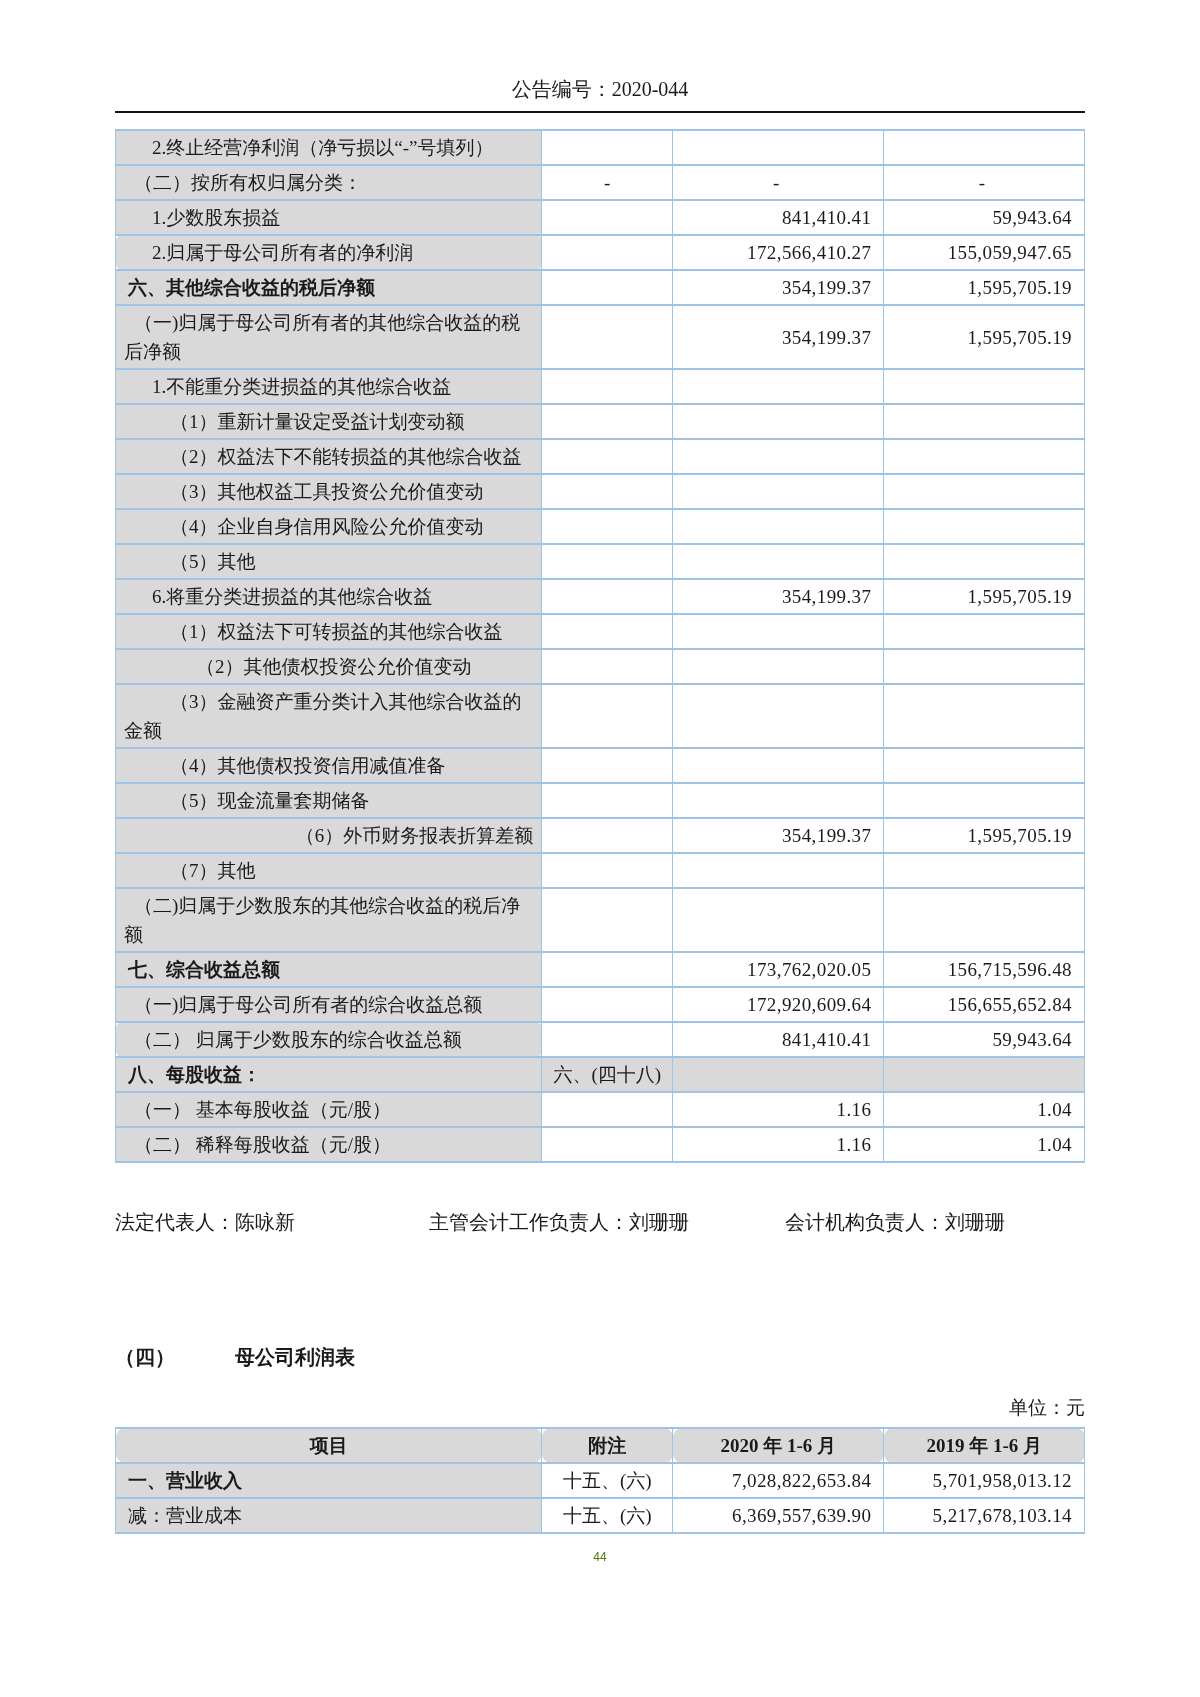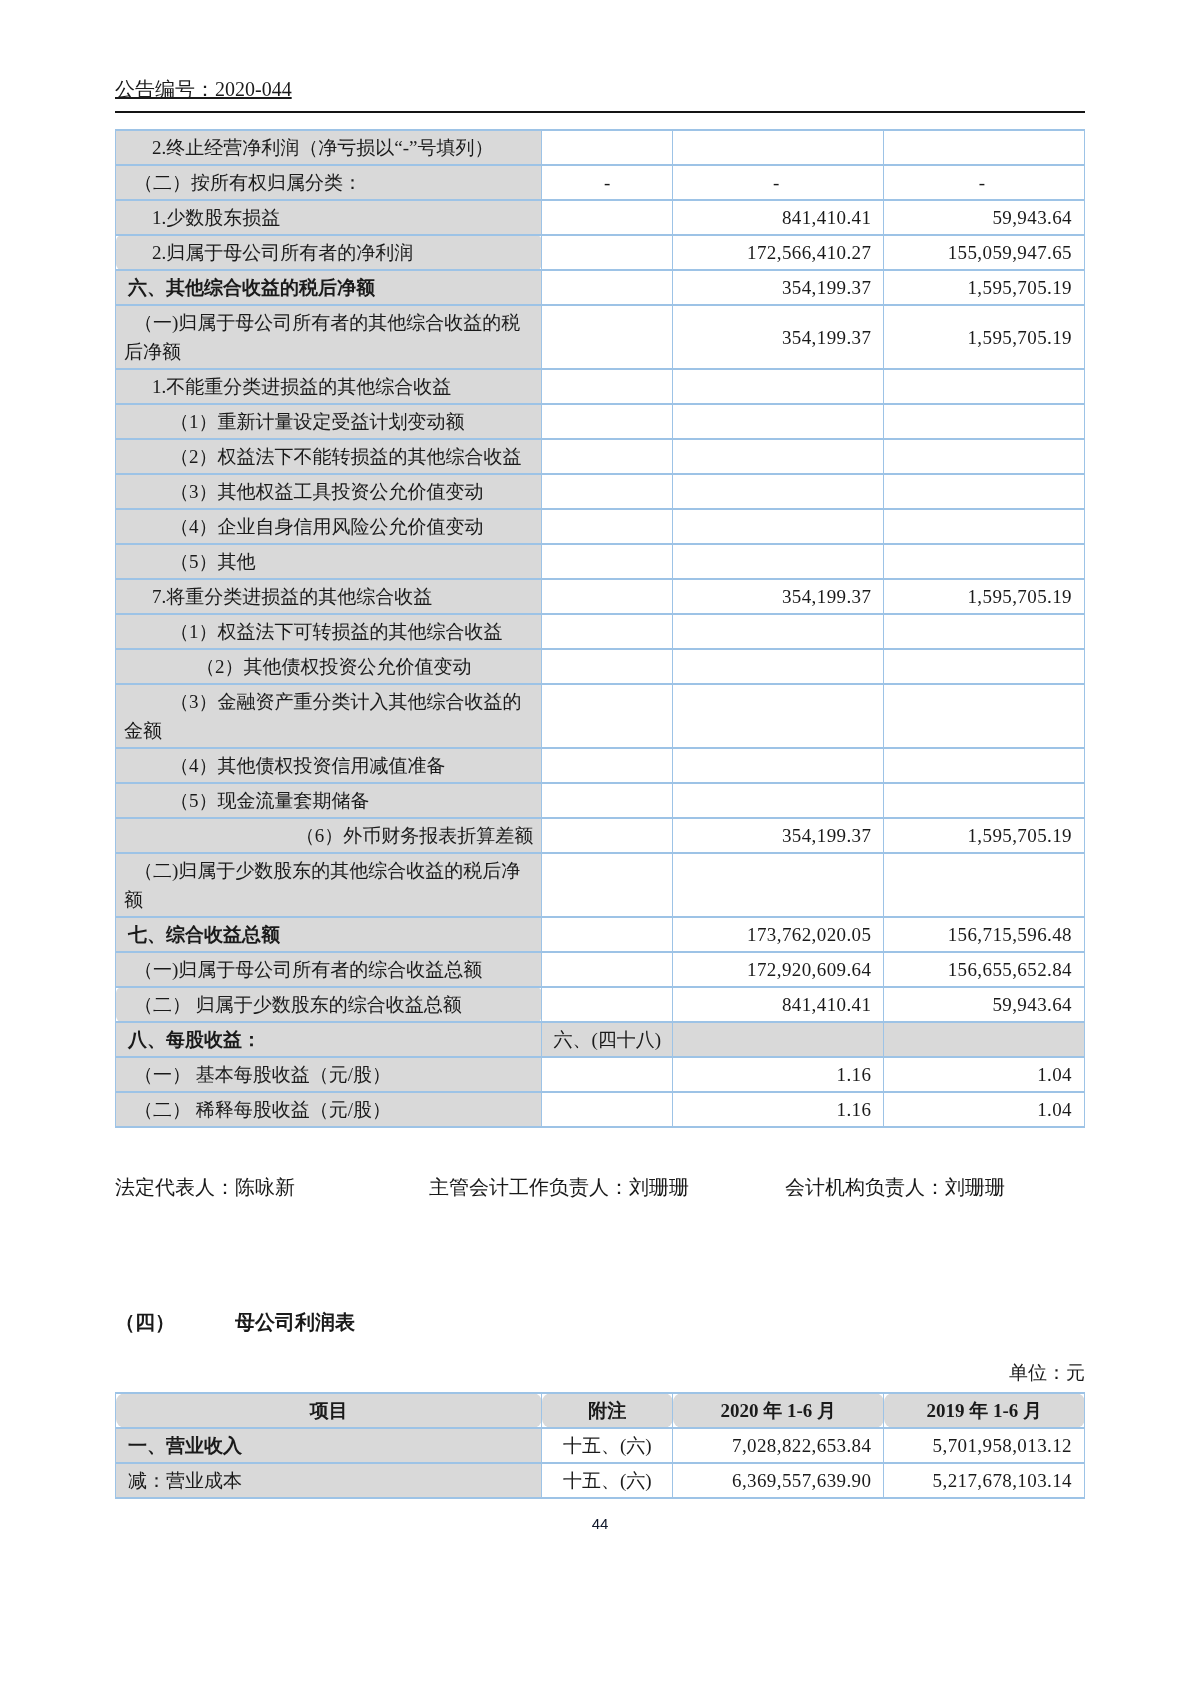--- a/index.html
+++ b/index.html
@@ -8,24 +8,23 @@
     width:1200px; height:1697px;
     background:#ffffff;
     font-family:"Liberation Serif","DejaVu Serif",serif;
     color:#1a1a1a;
     overflow:hidden;
   }
   .content { margin-left:115px; width:970px; }
 
   .doc-number {
     padding-top:76px;
-    text-align:left;
+    text-align:center;
     font-size:20px;
     line-height:26px;
-    text-decoration:underline;
   }
   .rule { margin-top:9px; height:2px; background:#141414; }
 
   table.fin-table {
     width:100%;
     border-collapse:collapse;
     table-layout:fixed;
     font-size:19px;
   }
   table.fin-table.t1 { margin-top:16px; }
@@ -59,23 +58,23 @@
   .signatures .sig3 { margin-left:96px; }
 
   .section-heading { margin-top:108px; font-size:20px; font-weight:bold; }
   .section-heading .h-num { display:inline-block; margin-right:55px; }
 
   .unit { margin-top:24px; text-align:right; font-size:19px; }
 
   .pageno {
     margin-top:16px;
     text-align:center;
-    font-size:15px;
+    font-size:12px;
     font-family:"Liberation Sans","DejaVu Sans",sans-serif;
-    color:#0f172a;
+    color:#4d7c0f;
   }
 </style>
 </head>
 <body>
 
 <div class="page">
   <div class="content">
 
     <div class="doc-number">公告编号：2020-044</div>
 
@@ -155,21 +154,21 @@
             <td class="num"></td>
             <td class="num"></td>
           </tr>
           <tr>
             <td class="label" style="text-indent: 46px;">（5）其他</td>
             <td class="note"></td>
             <td class="num"></td>
             <td class="num"></td>
           </tr>
           <tr>
-            <td class="label" style="text-indent: 28px;">7.将重分类进损益的其他综合收益</td>
+            <td class="label" style="text-indent: 28px;">6.将重分类进损益的其他综合收益</td>
             <td class="note"></td>
             <td class="num">354,199.37</td>
             <td class="num">1,595,705.19</td>
           </tr>
           <tr>
             <td class="label" style="text-indent: 46px;">（1）权益法下可转损益的其他综合收益</td>
             <td class="note"></td>
             <td class="num"></td>
             <td class="num"></td>
           </tr>
@@ -195,20 +194,26 @@
             <td class="label" style="text-indent: 46px;">（5）现金流量套期储备</td>
             <td class="note"></td>
             <td class="num"></td>
             <td class="num"></td>
           </tr>
           <tr>
             <td class="label" style="text-indent: 46px; text-align: right;">（6）外币财务报表折算差额</td>
             <td class="note"></td>
             <td class="num">354,199.37</td>
             <td class="num">1,595,705.19</td>
+          </tr>
+          <tr>
+            <td class="label" style="text-indent: 46px;">（7）其他</td>
+            <td class="note"></td>
+            <td class="num"></td>
+            <td class="num"></td>
           </tr>
           <tr>
             <td class="label" style="text-indent: 10px;">（二)归属于少数股东的其他综合收益的税后净额</td>
             <td class="note"></td>
             <td class="num"></td>
             <td class="num"></td>
           </tr>
           <tr class="bold">
             <td class="label" style="text-indent: 4px;">七、综合收益总额</td>
             <td class="note"></td>

